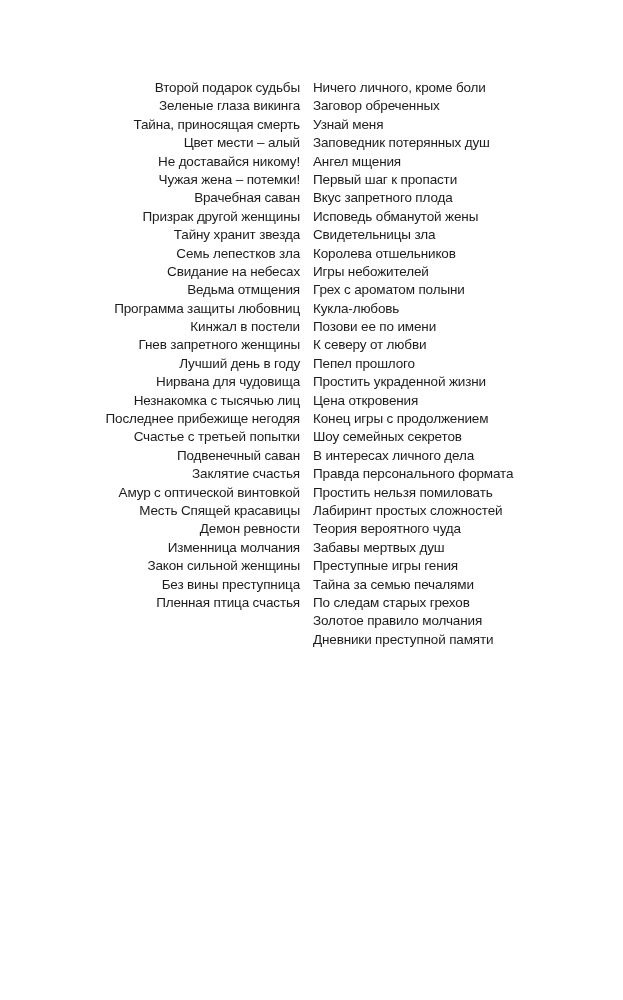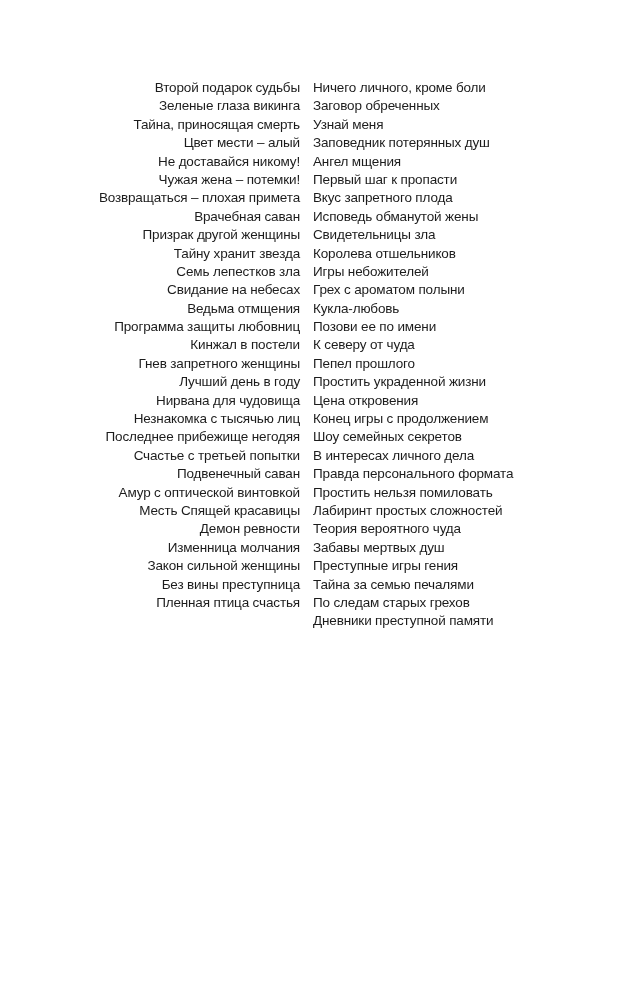--- a/index.html
+++ b/index.html
@@ -53,36 +53,36 @@
 
 <div class="page">
   <div class="columns">
     <div class="col col-left">
         <div class="line">Второй подарок судьбы</div>
         <div class="line">Зеленые глаза викинга</div>
         <div class="line">Тайна, приносящая смерть</div>
         <div class="line">Цвет мести – алый</div>
         <div class="line">Не доставайся никому!</div>
         <div class="line">Чужая жена – потемки!</div>
-        <div class="line">Возвращаться – плохая примета</div>
         <div class="line">Врачебная саван</div>
         <div class="line">Призрак другой женщины</div>
         <div class="line">Тайну хранит звезда</div>
         <div class="line">Семь лепестков зла</div>
         <div class="line">Свидание на небесах</div>
         <div class="line">Ведьма отмщения</div>
         <div class="line">Программа защиты любовниц</div>
         <div class="line">Кинжал в постели</div>
         <div class="line">Гнев запретного женщины</div>
         <div class="line">Лучший день в году</div>
         <div class="line">Нирвана для чудовища</div>
         <div class="line">Незнакомка с тысячью лиц</div>
         <div class="line">Последнее прибежище негодяя</div>
         <div class="line">Счастье с третьей попытки</div>
         <div class="line">Подвенечный саван</div>
+        <div class="line">Заклятие счастья</div>
         <div class="line">Амур с оптической винтовкой</div>
         <div class="line">Месть Спящей красавицы</div>
         <div class="line">Демон ревности</div>
         <div class="line">Изменница молчания</div>
         <div class="line">Закон сильной женщины</div>
         <div class="line">Без вины преступница</div>
         <div class="line">Пленная птица счастья</div>
       </div>
     <div class="col col-right">
         <div class="line">Ничего личного, кроме боли</div>
@@ -92,31 +92,32 @@
         <div class="line">Ангел мщения</div>
         <div class="line">Первый шаг к пропасти</div>
         <div class="line">Вкус запретного плода</div>
         <div class="line">Исповедь обманутой жены</div>
         <div class="line">Свидетельницы зла</div>
         <div class="line">Королева отшельников</div>
         <div class="line">Игры небожителей</div>
         <div class="line">Грех с ароматом полыни</div>
         <div class="line">Кукла-любовь</div>
         <div class="line">Позови ее по имени</div>
-        <div class="line">К северу от чуда</div>
+        <div class="line">К северу от любви</div>
         <div class="line">Пепел прошлого</div>
         <div class="line">Простить украденной жизни</div>
         <div class="line">Цена откровения</div>
         <div class="line">Конец игры с продолжением</div>
         <div class="line">Шоу семейных секретов</div>
         <div class="line">В интересах личного дела</div>
         <div class="line">Правда персонального формата</div>
         <div class="line">Простить нельзя помиловать</div>
         <div class="line">Лабиринт простых сложностей</div>
         <div class="line">Теория вероятного чуда</div>
         <div class="line">Забавы мертвых душ</div>
         <div class="line">Преступные игры гения</div>
         <div class="line">Тайна за семью печалями</div>
         <div class="line">По следам старых грехов</div>
+        <div class="line">Золотое правило молчания</div>
         <div class="line">Дневники преступной памяти</div>
       </div>
   </div>
 </div>
 
 </body></html>

